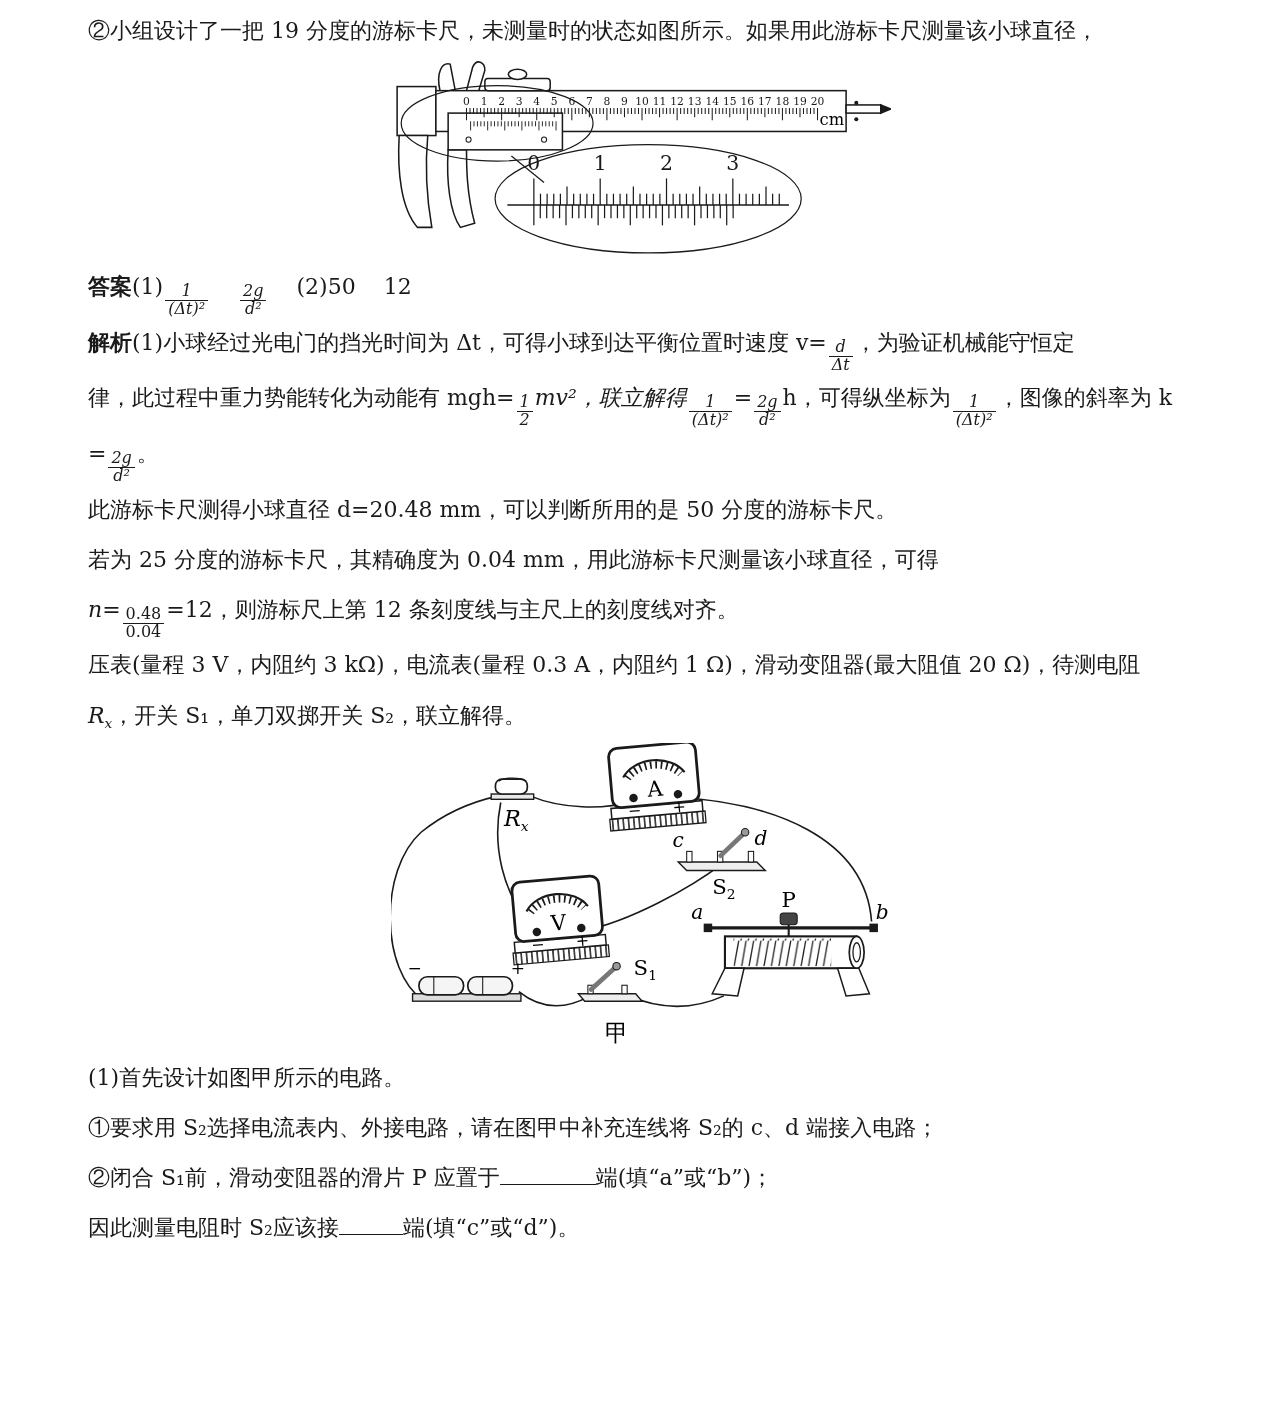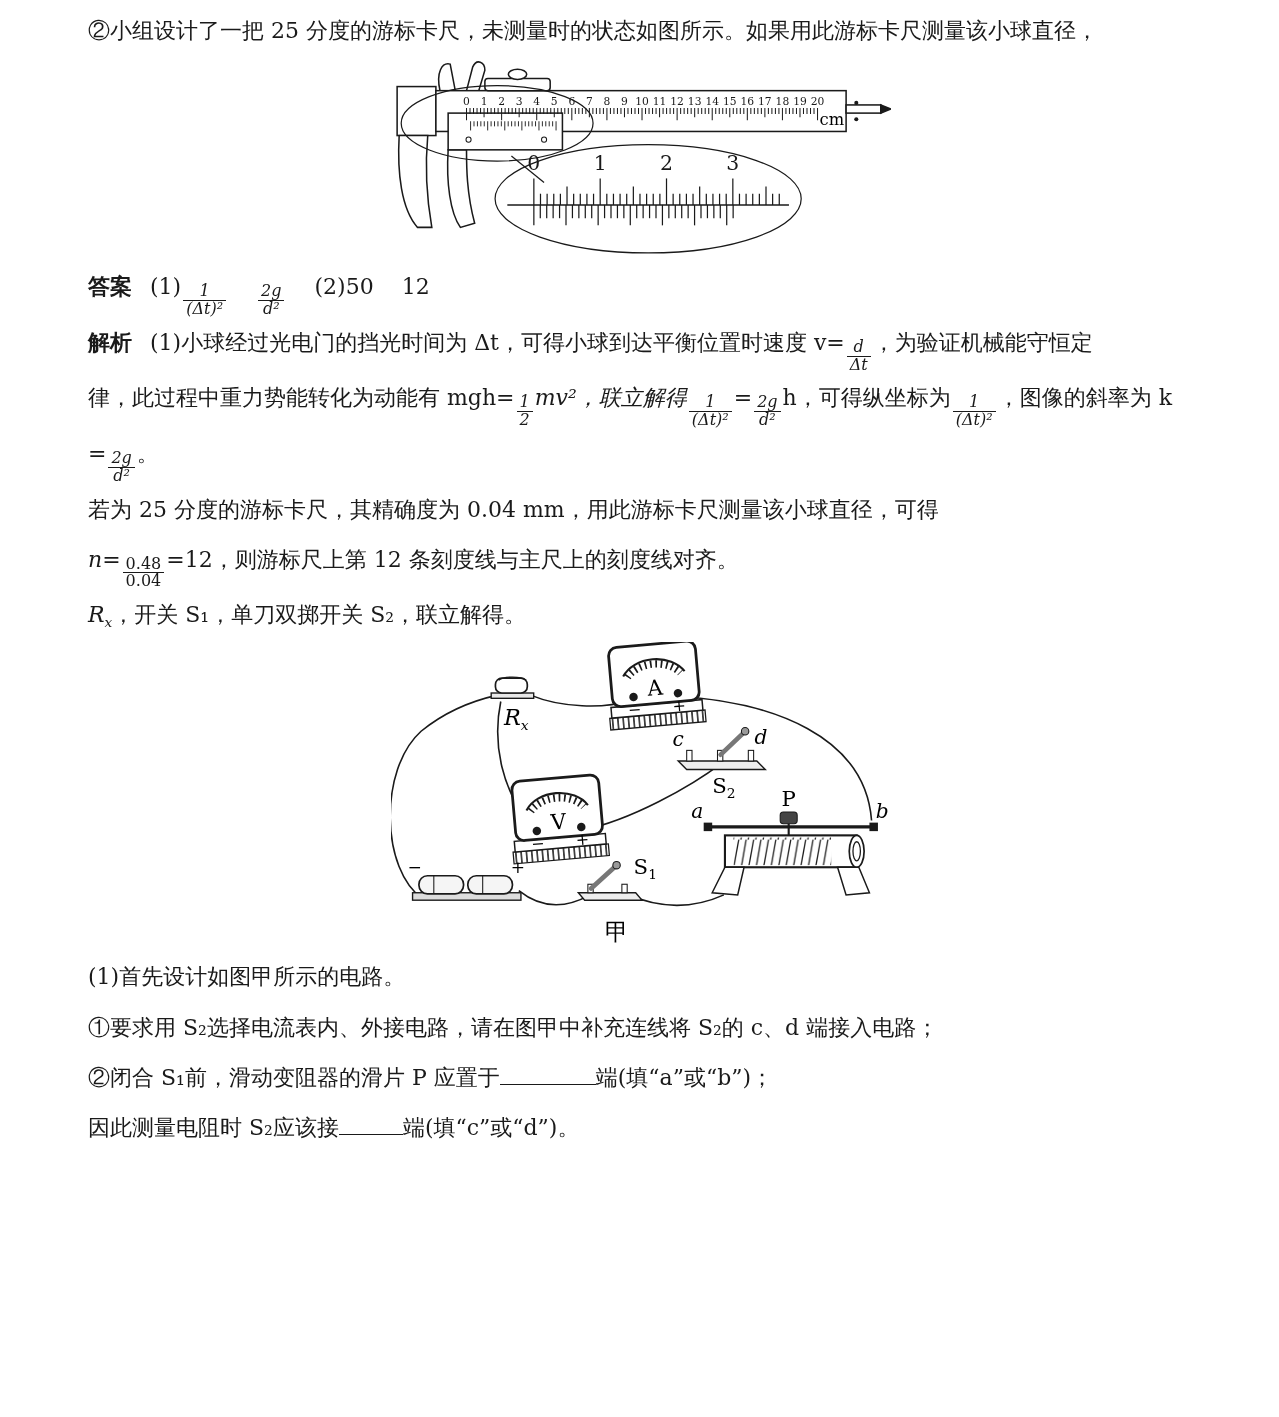--- a/index.html
+++ b/index.html
@@ -1,39 +1,39 @@
 <!DOCTYPE html>
 <html><head>
 <meta charset="utf-8">
 <style>
   html,body{margin:0;padding:0;background:#ffffff;}
   body{width:1279px;height:1417px;overflow:hidden;color:#1a1a1a;
        font-family:"DejaVu Serif","Liberation Serif",serif;}
   .page{padding:6px 85px 0 88px;}
   p{margin:0;font-size:22px;line-height:2.28;}
-  .hei{font-family:"DejaVu Sans","Liberation Sans",sans-serif;font-weight:700;margin-right:18px;text-align:center;}
+  .hei{font-family:"DejaVu Sans","Liberation Sans",sans-serif;font-weight:700;text-align:center;}
   .m{font-style:italic;text-align:center;}
   .gap2{display:inline-block;width:28px;}
   .blank{display:inline-block;border-bottom:1.6px solid #1a1a1a;height:1.05em;vertical-align:baseline;}
   .b90{width:92px;}.b95{width:96px;}.b62{width:64px;}
   .frac{display:inline-block;vertical-align:-0.9em;text-align:center;font-style:italic;line-height:1.05;margin:0 2px;}
   .frac .num,.frac .den{display:block;font-size:16px;padding:0 3px;}
   .frac .den{border-top:1.3px solid #1a1a1a;}
   .fig{text-align:center;}
   .fig1{margin:4px 0 2px 0;}
   .fig2{margin:2px 0 0 0;}
   svg text{font-family:"DejaVu Serif","Liberation Serif",serif;}
   sub{font-size:0.62em;}
 </style>
 </head>
 <body>
 
 <div class="page">
 
-  <p><span>②小组设计了一把 25 分度的游标卡尺，未测量时的状态如图所示。如果用此游标卡尺测量该小球直径，</span></p>
+  <p><span>②小组设计了一把 19 分度的游标卡尺，未测量时的状态如图所示。如果用此游标卡尺测量该小球直径，</span></p>
 
   <div class="fig fig1">
     <svg viewBox="0 0 490 192" width="500" height="196">
       <g fill="#ffffff" stroke="#1a1a1a" stroke-width="1.5">
 
         <path d="M48,30 C44,12 50,2 58,4 L63,30 Z"></path>
         <path d="M74,30 L80,7 C84,-2 92,2 92,10 L86,30 Z"></path>
 
         <rect x="6" y="26" width="38" height="48"></rect>
 
@@ -303,25 +303,27 @@
 
   <p>
     <span class="hei">解析</span><span>(1)小球经过光电门的挡光时间为 Δt，可得小球到达平衡位置时速度 v=</span><span class="frac"><span class="num">d</span><span class="den">Δt</span></span><span>，为验证机械能守恒定</span>
   </p>
   <p>
     <span>律，此过程中重力势能转化为动能有 mgh=</span><span class="frac"><span class="num">1</span><span class="den">2</span></span><span class="m">mv²，联立解得</span><span class="frac"><span class="num">1</span><span class="den">(Δt)²</span></span><span>=</span><span class="frac"><span class="num">2g</span><span class="den">d²</span></span><span>h，可得纵坐标为</span><span class="frac"><span class="num">1</span><span class="den">(Δt)²</span></span><span>，图像的斜率为 k</span>
   </p>
   <p>
     <span>=</span><span class="frac"><span class="num">2g</span><span class="den">d²</span></span><span>。</span>
   </p>
+  <p><span>此游标卡尺测得小球直径 d=20.48 mm，可以判断所用的是 50 分度的游标卡尺。</span></p>
   <p><span>若为 25 分度的游标卡尺，其精确度为 0.04 mm，用此游标卡尺测量该小球直径，可得</span></p>
   <p>
     <span class="m">n=</span><span class="frac" style="font-style:normal"><span class="num">0.48</span><span class="den">0.04</span></span><span>=12，则游标尺上第 12 条刻度线与主尺上的刻度线对齐。</span>
   </p>
 
+  <p><span>压表(量程 3 V，内阻约 3 kΩ)，电流表(量程 0.3 A，内阻约 1 Ω)，滑动变阻器(最大阻值 20 Ω)，待测电阻</span></p>
   <p><span class="m">R</span><sub class="m">x</sub><span>，开关 S₁，单刀双掷开关 S₂，联立解得。</span></p>
 
   <div class="fig fig2">
     <svg viewBox="0 0 470 288" width="500" height="306">
       <defs>
         <pattern id="hatch" width="5" height="14" patternUnits="userSpaceOnUse">
           <line x1="2.5" y1="0" x2="2.5" y2="14" stroke="#1a1a1a" stroke-width="1.4"></line>
         </pattern>
         <pattern id="coil" width="7" height="28" patternUnits="userSpaceOnUse">
           <path d="M6,0 L1,28" stroke="#1a1a1a" stroke-width="1.2" fill="none"></path>

